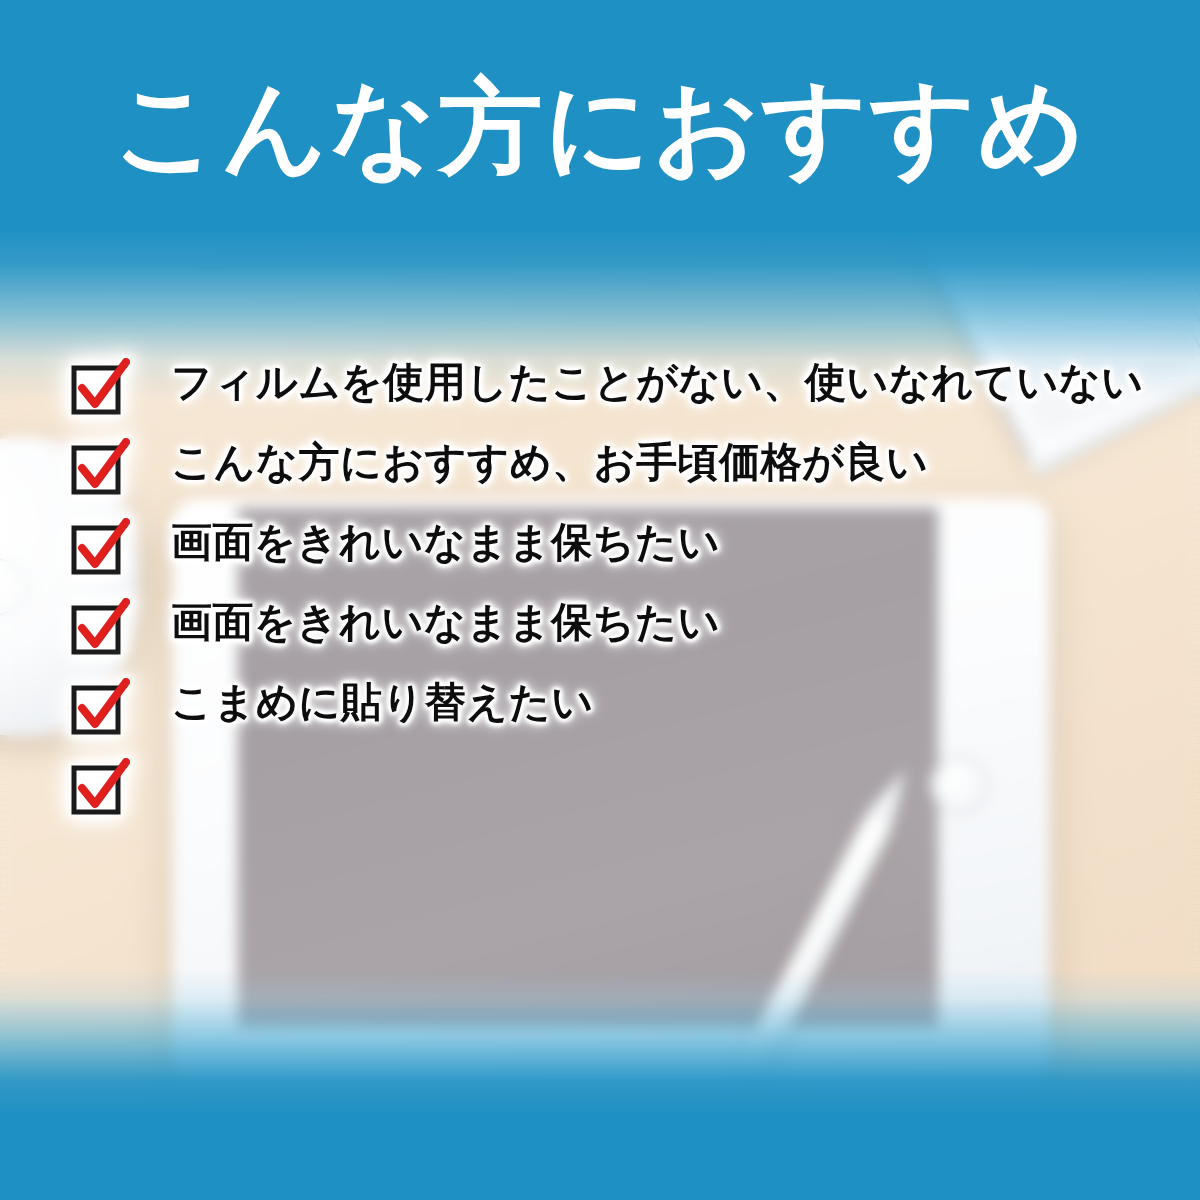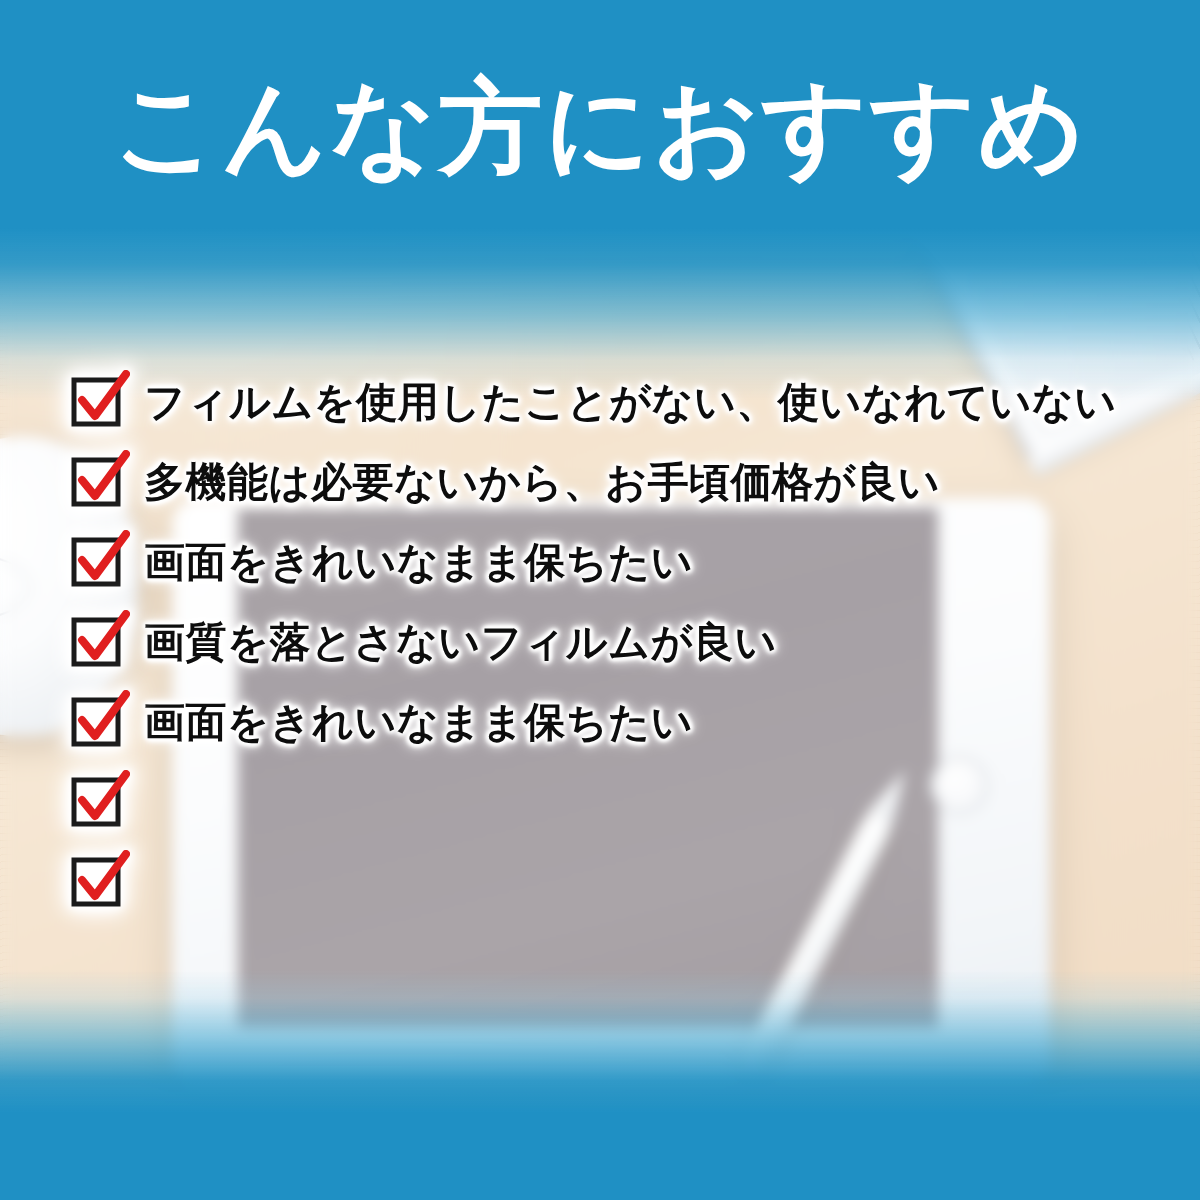--- a/index.html
+++ b/index.html
@@ -240,22 +240,22 @@
   
   .checklist {
     position: absolute;
     left: 70px;
     top: 362px;
     width: 1100px;
   }
   .check-row {
     position: relative;
     display: flex;
-    align-items: center;
     height: 80px;
+    gap: 27px;
   }
   .checkbox {
     position: relative;
     flex: 0 0 auto;
     width: 56px;
     height: 56px;
     margin-right: 18px;
     filter:
       drop-shadow(0 0 3px #fff) drop-shadow(0 0 5px #fff)
       drop-shadow(0 0 8px #fff) drop-shadow(0 0 11px rgba(255,255,255,0.95));
@@ -326,60 +326,52 @@
       <span class="check-label">フィルムを使用したことがない、使いなれていない</span>
     </div>
 
     <div class="check-row">
       <span class="checkbox">
         <svg viewBox="0 0 56 56">
           <rect x="4" y="6" width="44" height="44" fill="#ffffff" stroke="#1a1a1a" stroke-width="5"></rect>
           <path d="M12 26 L25 42 L56 0" fill="none" stroke="#e01f1f" stroke-width="8" stroke-linecap="round" stroke-linejoin="round"></path>
         </svg>
       </span>
-      <span class="check-label">多機能は必要ないから、お手頃価格が良い</span>
+      <span class="check-label">こんな方におすすめ、お手頃価格が良い</span>
     </div>
 
     <div class="check-row">
       <span class="checkbox">
         <svg viewBox="0 0 56 56">
           <rect x="4" y="6" width="44" height="44" fill="#ffffff" stroke="#1a1a1a" stroke-width="5"></rect>
           <path d="M12 26 L25 42 L56 0" fill="none" stroke="#e01f1f" stroke-width="8" stroke-linecap="round" stroke-linejoin="round"></path>
         </svg>
       </span>
       <span class="check-label">画面をきれいなまま保ちたい</span>
     </div>
 
-    <div class="check-row">
-      <span class="checkbox">
-        <svg viewBox="0 0 56 56">
-          <rect x="4" y="6" width="44" height="44" fill="#ffffff" stroke="#1a1a1a" stroke-width="5"></rect>
-          <path d="M12 26 L25 42 L56 0" fill="none" stroke="#e01f1f" stroke-width="8" stroke-linecap="round" stroke-linejoin="round"></path>
-        </svg>
-      </span>
-      <span class="check-label">画質を落とさないフィルムが良い</span>
-    </div>
 
     <div class="check-row">
       <span class="checkbox">
         <svg viewBox="0 0 56 56">
           <rect x="4" y="6" width="44" height="44" fill="#ffffff" stroke="#1a1a1a" stroke-width="5"></rect>
           <path d="M12 26 L25 42 L56 0" fill="none" stroke="#e01f1f" stroke-width="8" stroke-linecap="round" stroke-linejoin="round"></path>
         </svg>
       </span>
       <span class="check-label">画面をきれいなまま保ちたい</span>
     </div>
 
     <div class="check-row">
       <span class="checkbox">
         <svg viewBox="0 0 56 56">
           <rect x="4" y="6" width="44" height="44" fill="#ffffff" stroke="#1a1a1a" stroke-width="5"></rect>
           <path d="M12 26 L25 42 L56 0" fill="none" stroke="#e01f1f" stroke-width="8" stroke-linecap="round" stroke-linejoin="round"></path>
         </svg>
       </span>
+      <span class="check-label">こまめに貼り替えたい</span>
     </div>
 
     <div class="check-row">
       <span class="checkbox">
         <svg viewBox="0 0 56 56">
           <rect x="4" y="6" width="44" height="44" fill="#ffffff" stroke="#1a1a1a" stroke-width="5"></rect>
           <path d="M12 26 L25 42 L56 0" fill="none" stroke="#e01f1f" stroke-width="8" stroke-linecap="round" stroke-linejoin="round"></path>
         </svg>
       </span>
     </div>

